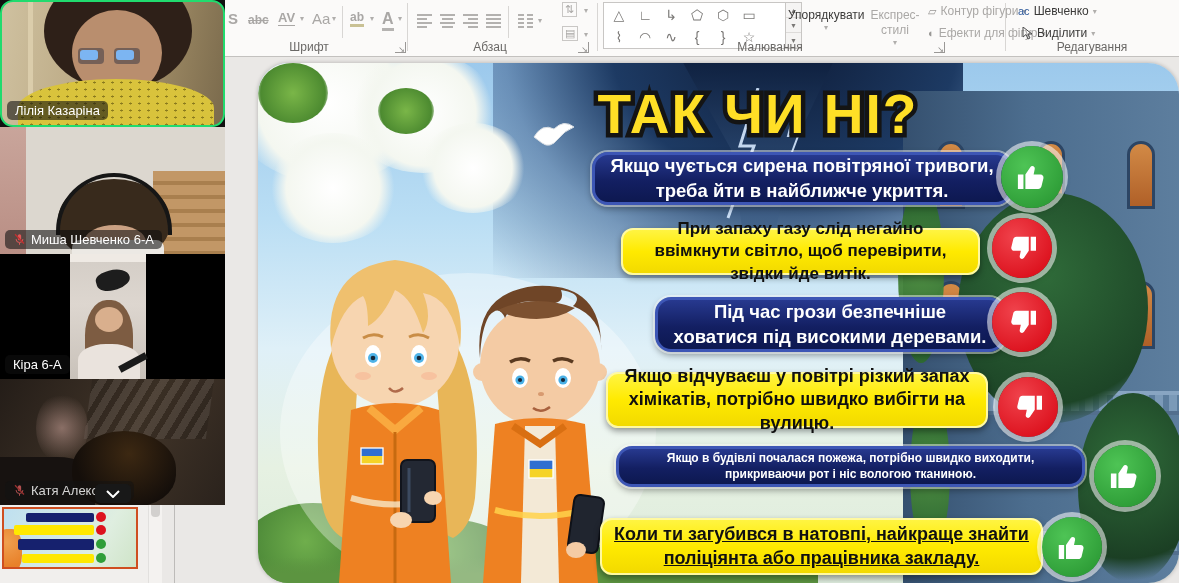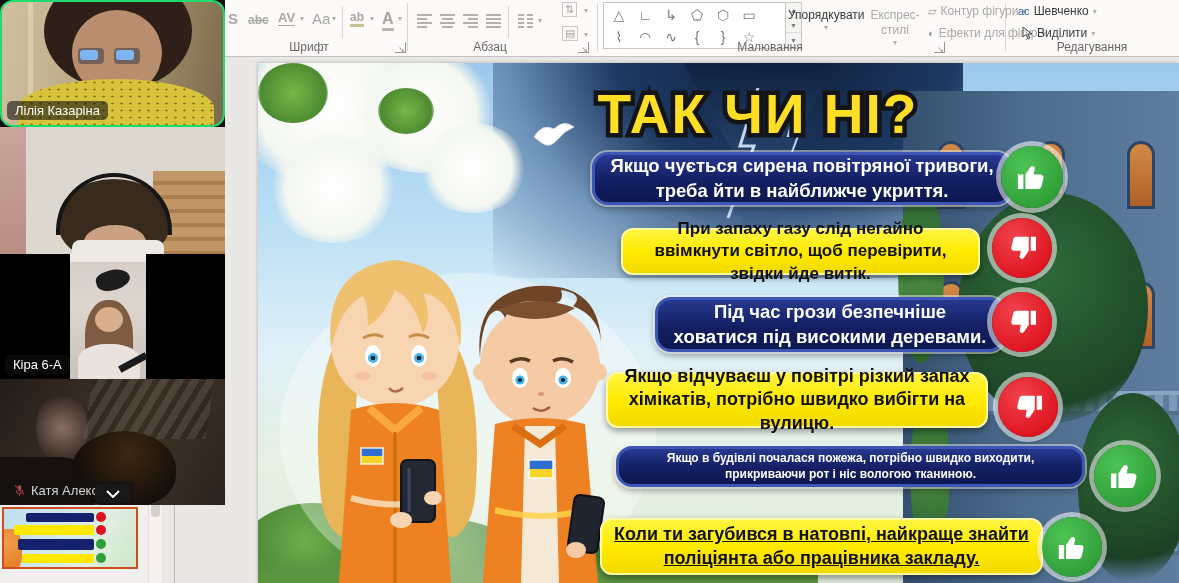--- a/index.html
+++ b/index.html
@@ -36,21 +36,21 @@
   .thumbpanel{position:absolute;left:0;top:0;width:148px;height:526px;background:#f1efed;}
   .pscroll{position:absolute;left:148px;top:0;width:14px;height:526px;background:#f4f2f0;border-left:1px solid #e2e0de;}
   .pscroll .pthumb{position:absolute;left:2px;right:2px;top:300px;height:160px;background:#d2d0ce;border-radius:4px;}
   .pdivider{position:absolute;left:174px;top:0;width:1px;height:526px;background:#bdbbb9;}
   .slide-thumb{position:absolute;left:2px;top:450px;width:136px;height:62px;border:2px solid #cf4e20;background:linear-gradient(120deg,#bfe0f0,#dfeee0 70%,#cfe4c8);overflow:hidden;}
   .mrow{position:absolute;border-radius:2px;}
   .mdot{position:absolute;width:10px;height:10px;border-radius:50%;}
   .mchar{position:absolute;left:-8px;bottom:-6px;width:26px;height:44px;background:radial-gradient(circle at 40% 30%,#f0a050,#e8812a 70%);border-radius:40%;}
 
   
-  .slide{position:absolute;left:258px;top:6px;width:921px;height:520px;overflow:hidden;background:linear-gradient(180deg,#9cc9ec 0%,#badef4 30%,#dff0f8 55%,#e6f1e2 78%,#dceadb 100%);box-shadow:0 0 4px rgba(0,0,0,.25);}
+  .slide{position:absolute;left:258px;top:6px;width:921px;height:520px;overflow:hidden;background:linear-gradient(180deg,#9cc9ec 0%,#badef4 30%,#dff0f8 55%,#e6f1e2 78%,#dceadb 100%);box-shadow:0 0 4px rgba(0,0,0,.25);border-radius:31px;}
   .storm{position:absolute;left:235px;top:0;width:470px;height:215px;background:radial-gradient(ellipse at 62% -10%,#0e1c38 0%,#1d3a63 42%,rgba(61,94,140,.55) 68%,rgba(141,180,216,0) 100%);}
   .funnel{position:absolute;left:415px;top:0;width:170px;height:205px;background:linear-gradient(180deg,#0f2140,#2c4a73 55%,#55779c);clip-path:polygon(6% 0,94% 0,70% 42%,56% 100%,44% 100%,34% 42%);opacity:.92;}
   .bolt{position:absolute;stroke:#d6e9ff;fill:none;opacity:.9;}
   .building{position:absolute;left:645px;top:28px;width:276px;height:492px;background:linear-gradient(90deg,#35506f,#4c6d8e 45%,#5d7e9e);}
   .win{position:absolute;width:28px;height:68px;border-radius:14px 14px 0 0;background:linear-gradient(#d28a46,#b06028);border:3px solid #2c4564;}
   .balustrade{position:absolute;left:0;width:276px;height:24px;background:repeating-linear-gradient(90deg,#7b9ab8 0 8px,#5c7d9d 8px 14px);border-top:4px solid #88a5c2;border-bottom:4px solid #536f8e;}
   .tree{position:absolute;border-radius:50%;}
   .vine{position:absolute;background:radial-gradient(circle,#4f8f3f,#2e6b2f 75%);border-radius:50%;opacity:.95;}
   .blossom{position:absolute;border-radius:50%;background:radial-gradient(circle,#ffffff 0%,#f4f7f0 55%,rgba(244,247,240,0) 72%);}
   .leafpatch{position:absolute;border-radius:50%;background:radial-gradient(circle,#7ab648,#4c8a30 70%,rgba(76,138,48,0) 85%);}
@@ -432,20 +432,29 @@
     </div>
 
     <div class="tile t2">
       <div class="inner">
         <div class="t2-curtain"></div>
         <div class="t2-bed"></div>
         <div class="t2-hair"></div>
         <div class="t2-band"></div>
         <div class="t2-face"></div>
         <div class="t2-shirt"></div>
+        <div class="nlabel">
+          <svg class="micoff" viewBox="0 0 16 16">
+              <rect x="6" y="1.5" width="4" height="7.5" rx="2" fill="#e05858"></rect>
+              <path d="M3.8 7.5a4.2 4.2 0 0 0 8.4 0" stroke="#e05858" stroke-width="1.2" fill="none"></path>
+              <line x1="8" y1="12" x2="8" y2="14.5" stroke="#e05858" stroke-width="1.2"></line>
+              <line x1="2.5" y1="1.5" x2="13.5" y2="13" stroke="#c03030" stroke-width="1.6"></line>
+            </svg>
+          <span>Миша Шевченко 6-А</span>
+        </div>
       </div>
     </div>
 
     <div class="tile t3">
       <div class="inner">
         <div class="t3-strip"></div>
         <div class="t3-ceil"></div>
         <div class="t3-hat"></div>
         <div class="t3-hair"></div>
         <div class="t3-face"></div>

